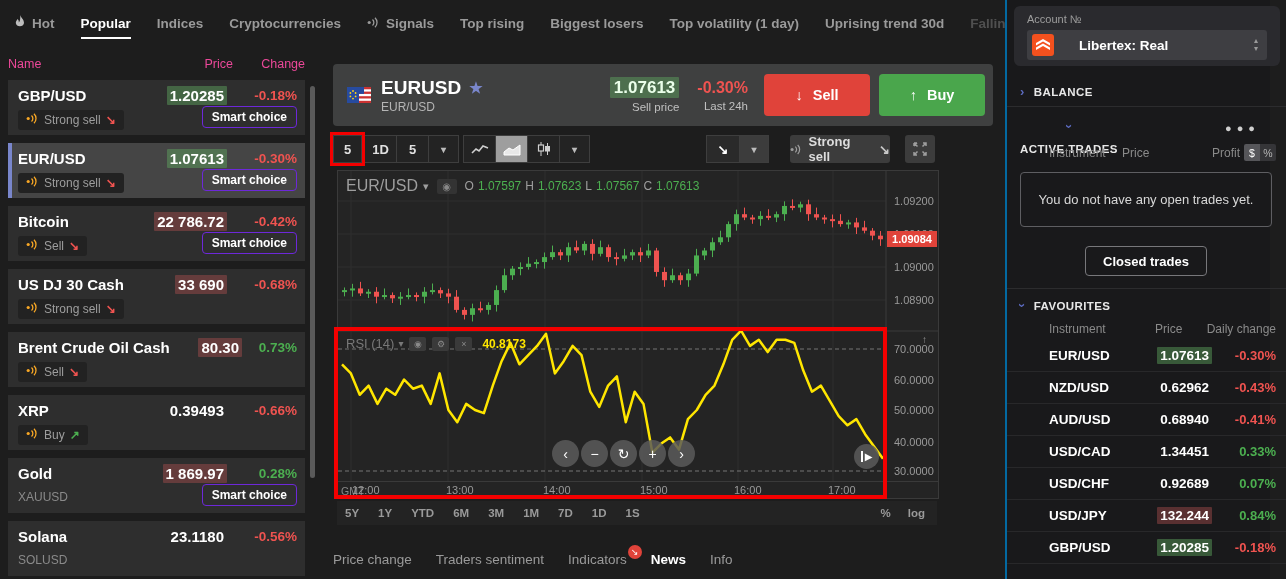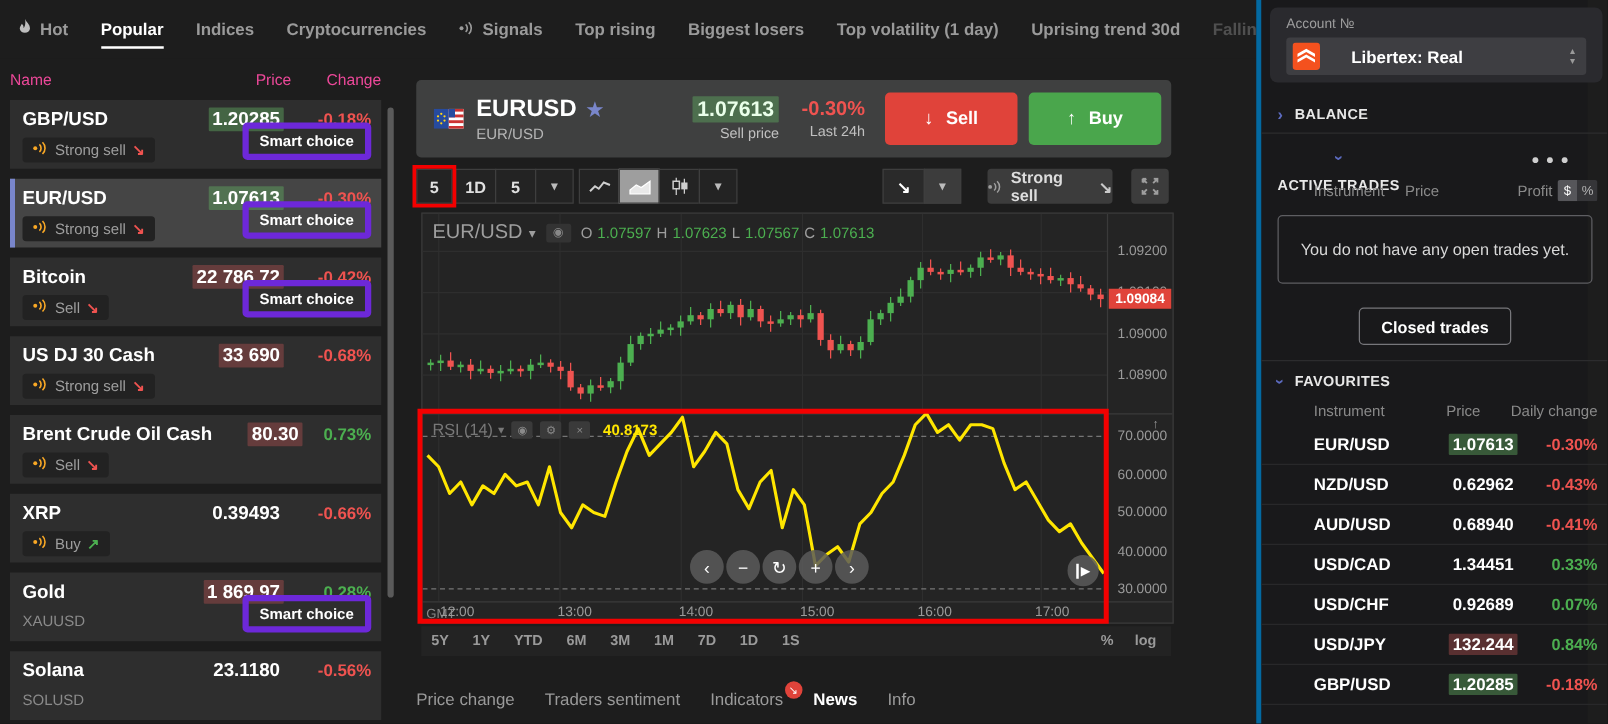--- a/index.html
+++ b/index.html
@@ -33,26 +33,26 @@
   .bg-red{background:rgba(169,77,77,.45);}
   .bg-none{background:transparent;}
   .wl-change{width:70px;text-align:right;font-size:13.5px;font-weight:bold;}
   .txt-red{color:#ef5350;}
   .txt-green{color:#4caf50;}
   .wl-line2{display:flex;align-items:center;margin-top:6px;}
   .sig-badge{display:inline-flex;align-items:center;gap:5px;background:#222;border-radius:3px;
     padding:3px 8px;font-size:12px;color:#9e9e9e;}
   .sig-badge .dirglyph{font-size:12px;font-weight:bold;}
   .wl-sub{color:#8a8a8a;font-size:12px;margin-top:8px;}
-  .smart-btn{position:absolute;right:8px;bottom:7px;border:5px solid #6d28d9;border-radius:4px;
+  .smart-btn{position:absolute;right:8px;bottom:7px;border:1px solid #6d28d9;border-radius:4px;
     color:#fff;font-size:12px;font-weight:bold;padding:3px 9px;background:transparent;cursor:pointer;}
   .wl-scrollbar{position:absolute;left:310px;top:86px;width:5px;height:392px;background:#5a5a5a;border-radius:3px;}
 
   
-  .inst-card{position:absolute;left:333px;top:64px;width:604px;height:62px;background:#3f4040;
+  .inst-card{position:absolute;left:333px;top:64px;width:660px;height:62px;background:#3f4040;
     border-radius:4px;display:flex;align-items:center;box-sizing:border-box;padding:0 8px 0 14px;}
   .inst-flag{width:24px;height:16px;margin-right:10px;flex:none;}
   .inst-names{margin-right:4px;}
   .inst-symbol{color:#fff;font-size:19px;font-weight:bold;display:flex;align-items:center;gap:8px;}
   .inst-star{color:#7986cb;font-size:15px;cursor:pointer;}
   .inst-pair{color:#b5b5b5;font-size:12px;margin-top:1px;}
   .inst-price-block{margin-left:auto;text-align:right;margin-right:18px;}
   .inst-price{color:#eaffea;font-size:17px;font-weight:bold;background:rgba(96,169,96,.45);padding:1px 4px;border-radius:1px;}
   .inst-caption{color:#c0c0c0;font-size:11.5px;margin-top:3px;}
   .inst-change-block{text-align:right;margin-right:16px;}
@@ -105,21 +105,21 @@
   .scale-group{margin-left:auto;display:flex;gap:17px;padding-right:12px;}
 
   
   .bottom-tabs{position:absolute;left:333px;top:552px;display:flex;gap:24px;align-items:center;}
   .btab{color:#9a9a9a;font-size:13.5px;cursor:pointer;position:relative;}
   .btab.active{color:#fff;font-weight:bold;}
   .btab-badge{position:absolute;right:-15px;top:-7px;width:14px;height:14px;border-radius:50%;background:#e0433a;
     color:#fff;font-size:9px;display:flex;align-items:center;justify-content:center;}
 
   
-  .rpanel{position:absolute;left:1005px;top:0;width:265px;height:579px;background:#19191b;border-left:4px solid #0369a1;box-sizing:border-box;}
+  .rpanel{position:absolute;left:1005px;top:0;width:265px;height:579px;background:#19191b;border-left:2px solid #0369a1;box-sizing:border-box;}
   .acct-card{position:absolute;left:7px;top:6px;width:266px;height:60px;background:#2a2a2e;border-radius:6px;}
   .acct-label{position:absolute;left:13px;top:7px;color:#9e9e9e;font-size:11px;}
   .acct-dd{position:absolute;left:13px;top:24px;width:240px;height:30px;background:#3e3e42;border-radius:3px;
     display:flex;align-items:center;cursor:pointer;gap:15px;}
   .acct-logo{width:22px;height:22px;margin:0 10px 0 5px;flex:none;}
   .acct-name{color:#fff;font-size:13.5px;font-weight:bold;flex:1;}
   .acct-spin{width:22px;text-align:center;color:#9a9a9a;font-size:8px;line-height:8px;}
   .rsec{position:absolute;left:13px;display:flex;align-items:center;gap:9px;color:#e8e8e8;
     font-size:11.5px;font-weight:bold;letter-spacing:.4px;cursor:pointer;}
   .rsec .chev{color:#5c6bc0;font-size:13px;font-weight:bold;}

